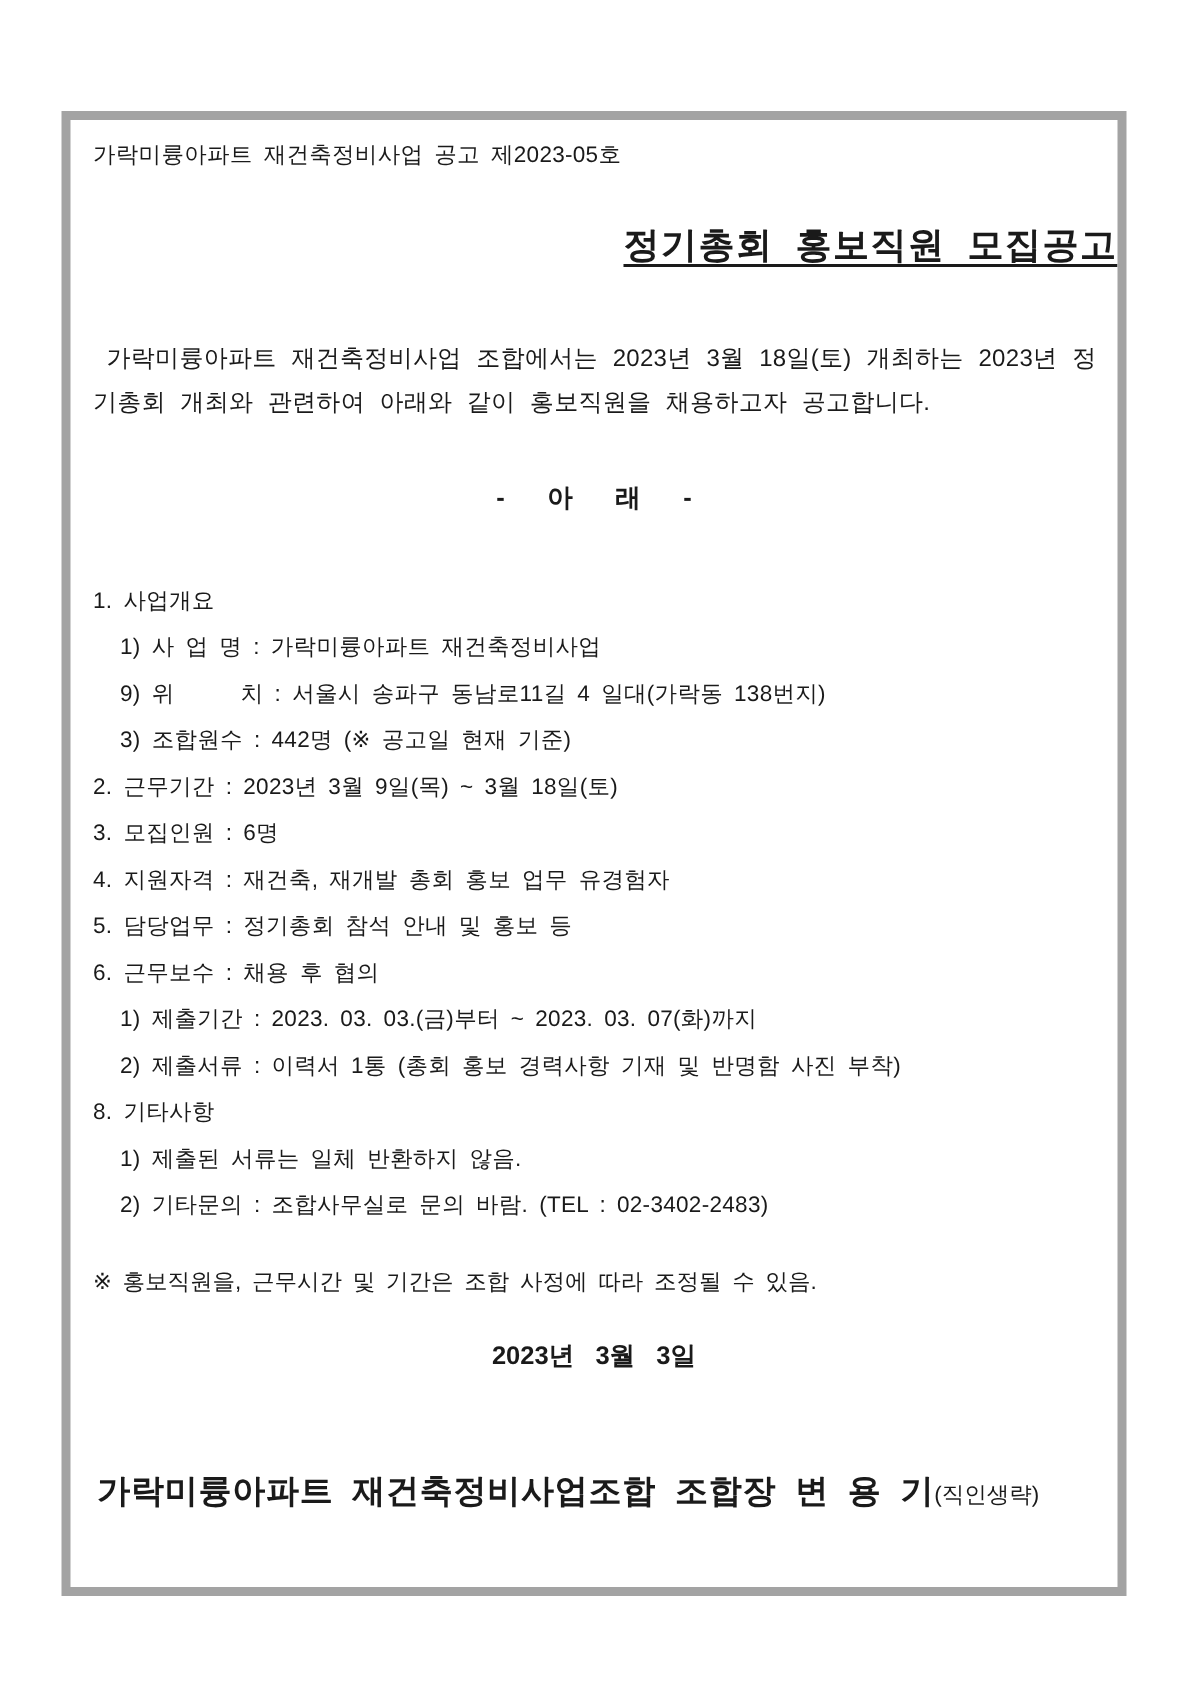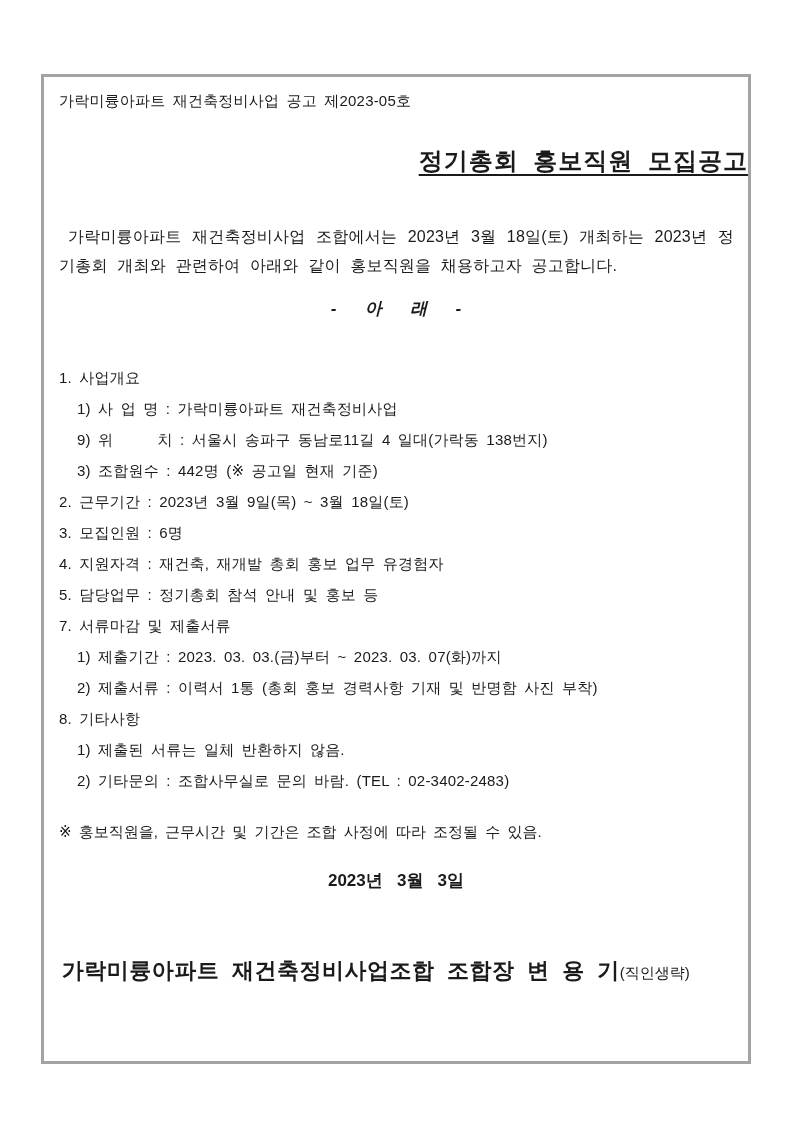--- a/index.html
+++ b/index.html
@@ -11,21 +11,21 @@
     font-family: "Liberation Sans", "DejaVu Sans", sans-serif;
     color: #1a1a1a;
   }
   .page-frame {
     position: absolute;
     left: 41px;
     top: 74px;
     width: 710px;
     height: 990px;
     box-sizing: border-box;
-    border: 3px solid #a3a3a3;
+    border: 6px solid #a3a3a3;
     background: #ffffff;
     overflow: hidden;
   }
   .doc-number {
     margin: 14px 14px 0 15px;
     font-size: 15px;
     line-height: 20px;
     letter-spacing: 0.2px;
     word-spacing: 3px;
     white-space: pre;
@@ -44,27 +44,26 @@
   .intro {
     margin: 44px 14px 0 15px;
     font-size: 16px;
     line-height: 29px;
     text-align: justify;
     text-indent: 9px;
     word-spacing: 5px;
     letter-spacing: 0.2px;
   }
   .below-label {
-    margin-top: 18px;
+    margin-top: 38px;
     text-align: center;
     font-size: 17px;
     font-weight: bold;
     line-height: 22px;
     white-space: pre;
-    font-style: italic;
   }
   .list {
     margin: 42px 14px 0 15px;
   }
   .line {
     font-size: 15px;
     line-height: 31px;
     word-spacing: 3px;
     letter-spacing: 0.2px;
     white-space: pre;
@@ -117,21 +116,21 @@
 
   <div class="list">
     <div class="line lvl1">1. 사업개요</div>
     <div class="line lvl2">1) 사 업 명 : 가락미륭아파트 재건축정비사업</div>
     <div class="line lvl2">9) 위      치 : 서울시 송파구 동남로11길 4 일대(가락동 138번지)</div>
     <div class="line lvl2">3) 조합원수 : 442명 (※ 공고일 현재 기준)</div>
     <div class="line lvl1">2. 근무기간 : 2023년 3월 9일(목) ~ 3월 18일(토)</div>
     <div class="line lvl1">3. 모집인원 : 6명</div>
     <div class="line lvl1">4. 지원자격 : 재건축, 재개발 총회 홍보 업무 유경험자</div>
     <div class="line lvl1">5. 담당업무 : 정기총회 참석 안내 및 홍보 등</div>
-    <div class="line lvl1">7. 서류마감 및 제출서류</div>
+    <div class="line lvl1">6. 근무보수 : 채용 후 협의</div>
     <div class="line lvl2">1) 제출기간 : 2023. 03. 03.(금)부터 ~ 2023. 03. 07(화)까지</div>
     <div class="line lvl2">2) 제출서류 : 이력서 1통 (총회 홍보 경력사항 기재 및 반명함 사진 부착)</div>
     <div class="line lvl1">8. 기타사항</div>
     <div class="line lvl2">1) 제출된 서류는 일체 반환하지 않음.</div>
     <div class="line lvl2">2) 기타문의 : 조합사무실로 문의 바람. (TEL : 02-3402-2483)</div>
   </div>
 
   <div class="note">※ 홍보직원을, 근무시간 및 기간은 조합 사정에 따라 조정될 수 있음.</div>
 
   <div class="date-line">2023년   3월   3일</div>

